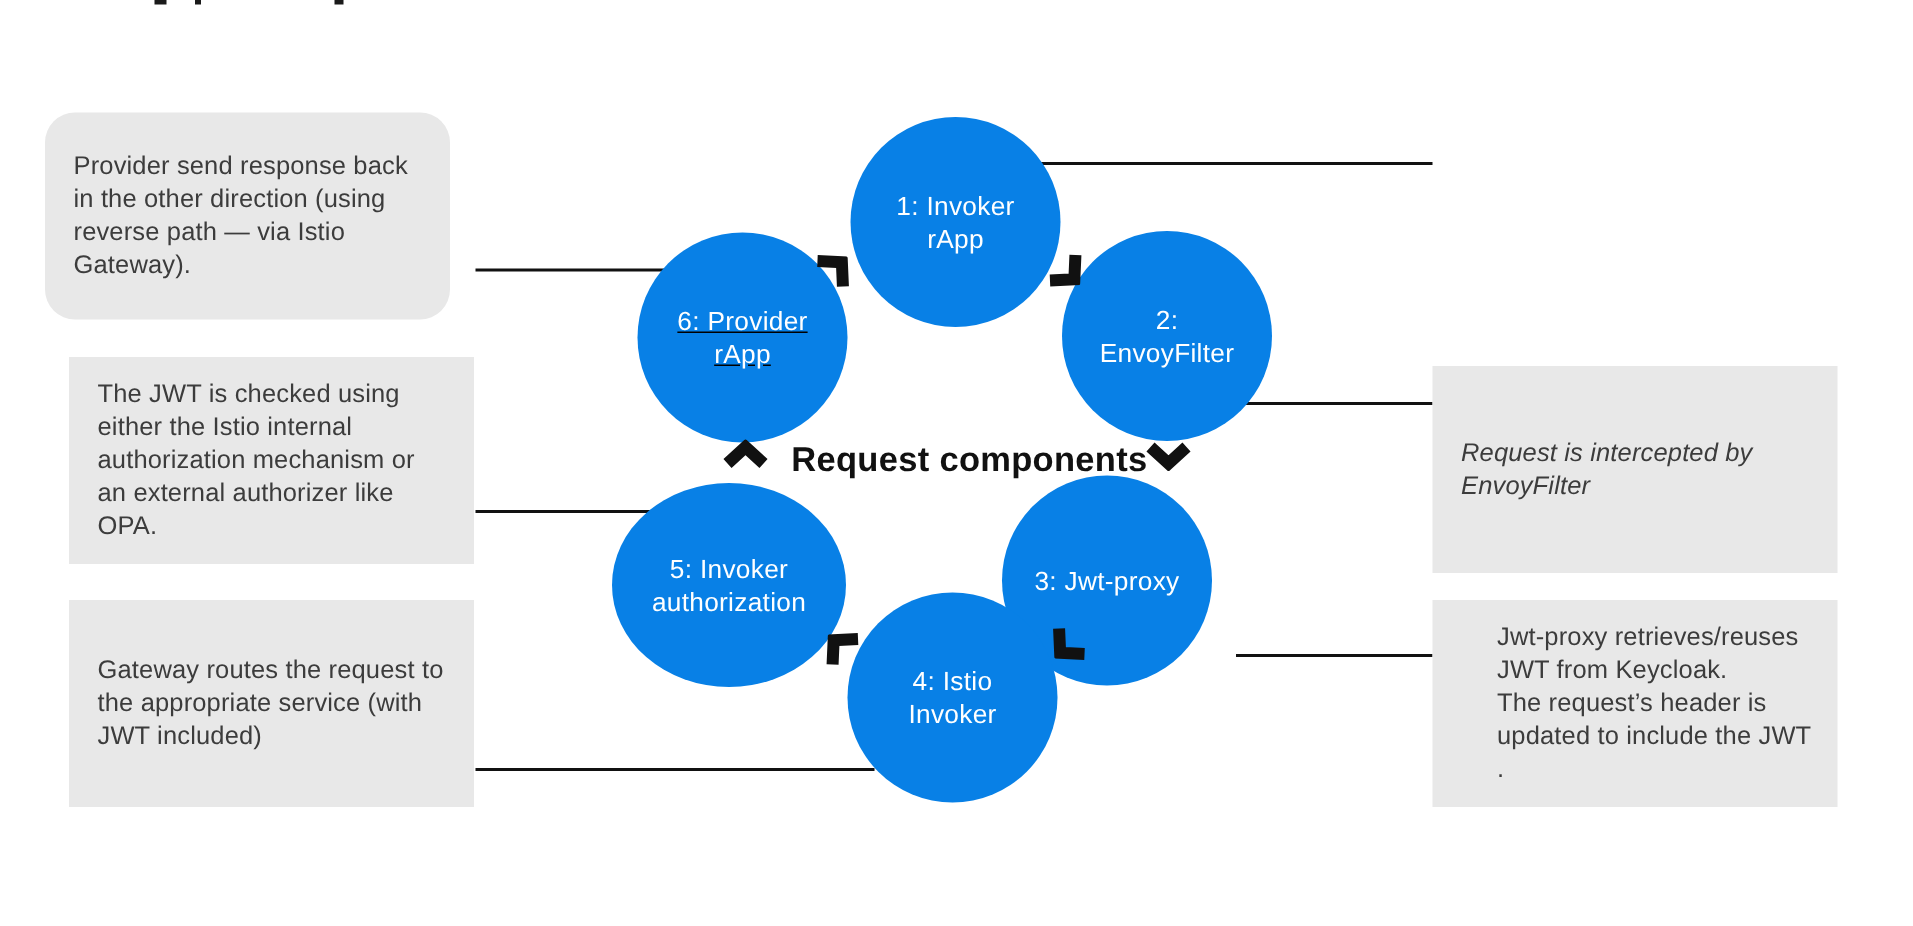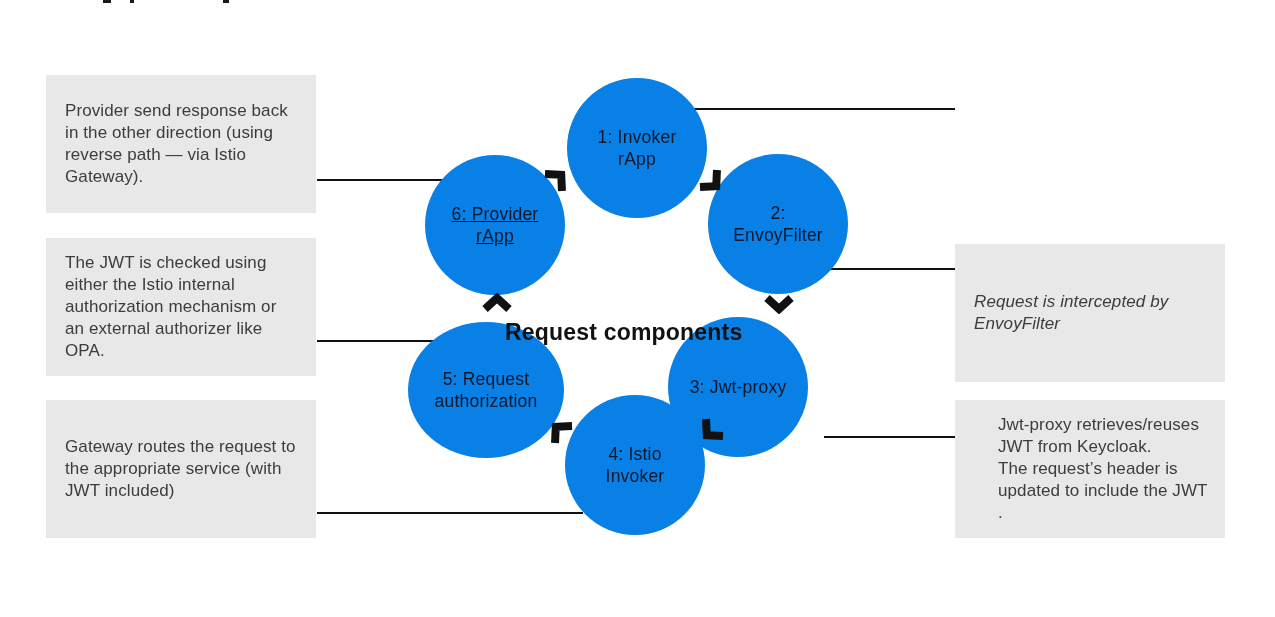--- a/index.html
+++ b/index.html
@@ -16,46 +16,46 @@
     font-size:17px;line-height:22px;color:var(--note-text,#3C3C3C);
     white-space:pre-line;letter-spacing:0.1px;
   }
   .connector{position:absolute;height:2px;background:var(--line,#111111);}
   .node{
     position:absolute;width:140px;height:140px;border-radius:50%;
     background:var(--accent,#0880E6);display:flex;align-items:center;justify-content:center;
     text-align:center;
   }
   .node-label{
-    color:#0f172a;font-size:17.5px;line-height:22px;white-space:pre-line;letter-spacing:0.2px;
+    color:#ffffff;font-size:17.5px;line-height:22px;white-space:pre-line;letter-spacing:0.2px;
   }
   .center-label{
-    position:absolute;left:505px;top:293px;width:260px;text-align:left;
-    font-size:23px;color:var(--center-text,#111111);font-weight:600;letter-spacing:0.2px;margin-top:26px;
+    position:absolute;left:505px;top:293px;width:260px;text-align:right;
+    font-size:23px;color:var(--center-text,#111111);font-weight:600;letter-spacing:0.2px;
   }
   .chev{position:absolute;width:32px;height:22px;}
   .chev svg{display:block;width:32px;height:22px;}
 </style>
 </head>
 <body>
 
 <div class="canvas">
 
   <div class="remnant" style="left:103px;width:8px;"></div>
   <div class="remnant" style="left:130px;width:4px;"></div>
   <div class="remnant" style="left:223px;width:6px;"></div>
 
   <div class="connector" style="left:317px;top:179px;width:128px;"></div>
   <div class="connector" style="left:317px;top:340px;width:123px;"></div>
   <div class="connector" style="left:317px;top:512px;width:266px;"></div>
   <div class="connector" style="left:690px;top:108px;width:265px;"></div>
   <div class="connector" style="left:828px;top:268px;width:127px;"></div>
   <div class="connector" style="left:824px;top:436px;width:131px;"></div>
 
-  <div class="note" style="left:46px;top:75px;">
+  <div class="note" style="left:30px;top:75px;border-radius:20px;">
     <div class="note-text">Provider send response back
 in the other direction (using
 reverse path — via Istio
 Gateway).</div>
   </div>
   <div class="note" style="left:46px;top:400px;">
     <div class="note-text">Gateway routes the request to
 the appropriate service (with
 JWT included)</div>
   </div>
@@ -87,21 +87,21 @@
 EnvoyFilter</div>
   </div>
   <div class="node" style="left:668px;top:317px;">
     <div class="node-label">3: Jwt-proxy</div>
   </div>
   <div class="node" style="left:565px;top:395px;">
     <div class="node-label">4: Istio
 Invoker</div>
   </div>
   <div class="node" style="left:408px;top:322px;width:156px;height:136px;">
-    <div class="node-label">5: Request
+    <div class="node-label">5: Invoker
 authorization</div>
   </div>
   <div class="node" style="left:425px;top:155px;text-decoration:underline;">
     <div class="node-label">6: Provider
 rApp</div>
   </div>
 
   <div class="center-label">Request components</div>
 
   <div class="chev" style="left:541px;top:168px;transform:rotate(45deg);">

